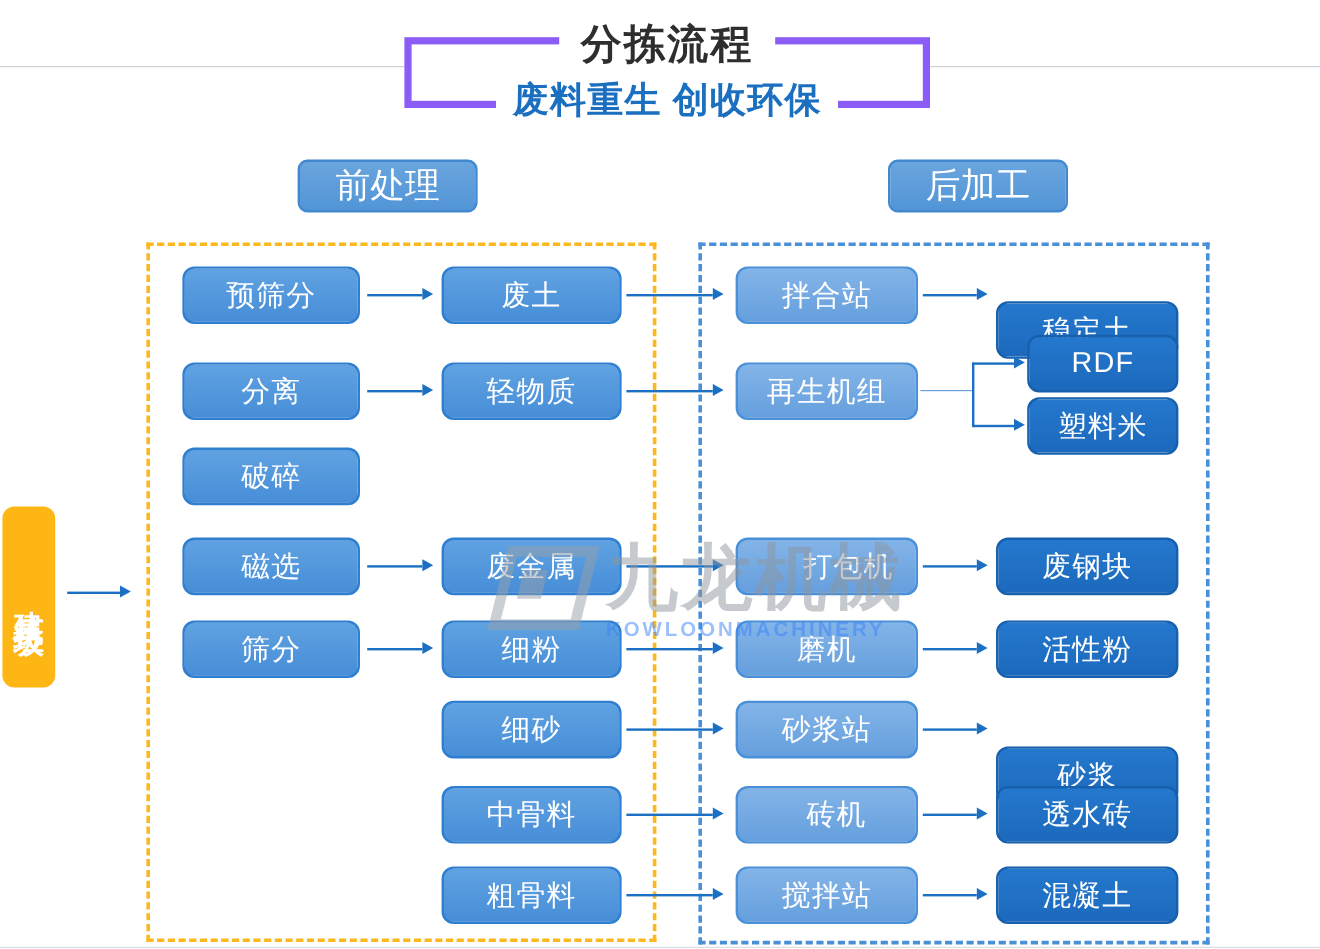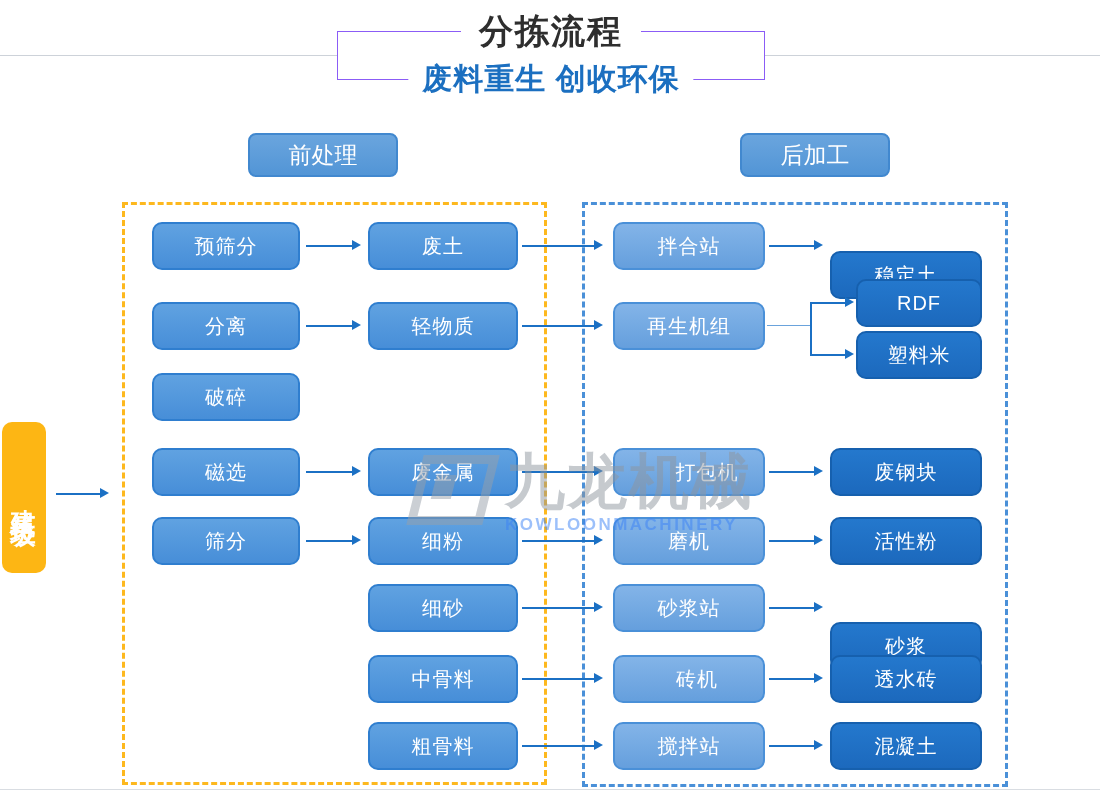--- a/index.html
+++ b/index.html
@@ -2,44 +2,44 @@
 <html><head>
 <meta charset="utf-8">
 <style>
   html,body{margin:0;padding:0;background:#fff;}
   body{font-family:"Liberation Sans","DejaVu Sans",sans-serif;}
   .page{position:relative;width:1100px;height:791px;background:#fff;overflow:hidden;}
 
   
   .topline{position:absolute;left:0;top:55px;width:1100px;height:1px;background:#cdd2d9;z-index:1;}
   .bottomline{position:absolute;left:0;top:789px;width:1100px;height:1px;background:#d9dde2;z-index:1;}
-  .titlebox{position:absolute;left:337px;top:31px;width:426px;height:47px;border:1px solid #8b5cf6;background:#fff;z-index:2;}
+  .titlebox{position:absolute;left:337px;top:31px;width:426px;height:47px;border:6px solid #8b5cf6;background:#fff;z-index:2;}
   .title{position:absolute;left:50%;top:0;transform:translate(-50%,-50%);background:#fff;padding:0 18px;
          font-size:34px;font-weight:bold;color:#2e2e2e;white-space:nowrap;letter-spacing:2px;}
   .subtitle{position:absolute;left:50%;top:100%;transform:translate(-50%,-50%);background:#fff;padding:0 14px;
          font-size:30px;font-weight:bold;color:#1b6fc0;white-space:nowrap;letter-spacing:1px;}
 
   
   .secbtn{position:absolute;width:150px;height:44px;border-radius:8px;z-index:3;
           background:linear-gradient(180deg,#6aa5de 0%,#5295d6 100%);border:2px solid #4188cf;
-          color:#fff;font-size:23px;display:flex;align-items:center;justify-content:center;box-sizing:border-box;}
+          color:#fff;font-size:29px;display:flex;align-items:center;justify-content:center;box-sizing:border-box;}
 
   
   .frame{position:absolute;box-sizing:border-box;z-index:1;}
   .frame.orange{left:122px;top:202px;width:425px;height:583px;border:3px dashed #fdb81e;}
   .frame.blue{left:582px;top:202px;width:426px;height:585px;border:3px dashed #4a90d8;}
 
   
   .source{position:absolute;left:2px;top:422px;width:44px;height:151px;border-radius:10px;background:#fdb614;
           color:#fff;font-size:25px;font-weight:bold;display:flex;align-items:center;justify-content:center;
           writing-mode:vertical-rl;text-orientation:upright;letter-spacing:5px;z-index:3;}
 
   
   .node{position:absolute;height:48px;border-radius:10px;box-sizing:border-box;z-index:3;
-        color:#fff;font-size:20px;display:flex;align-items:center;justify-content:center;letter-spacing:1px;}
+        color:#fff;font-size:24px;display:flex;align-items:center;justify-content:center;letter-spacing:1px;}
   .na{background:linear-gradient(180deg,#60a2e1 0%,#478ed8 100%);border:2px solid #2f7ecf;}
   .nb{background:linear-gradient(180deg,#83b4e8 0%,#659fdd 100%);border:2px solid #4a90d8;}
   .nc{background:linear-gradient(180deg,#2478cd 0%,#1c69bd 100%);border:2px solid #1660ae;}
 
   
   .arrow{position:absolute;height:2px;background:#1b70c4;z-index:4;}
   .arrow::after{content:"";position:absolute;right:-9px;top:-5px;width:0;height:0;
                 border-left:9px solid #1b70c4;border-top:5px solid transparent;border-bottom:5px solid transparent;}
   .stub{position:absolute;height:1px;background:#6aa3dc;z-index:4;}
   .vline{position:absolute;width:2px;background:#1b70c4;z-index:4;}

